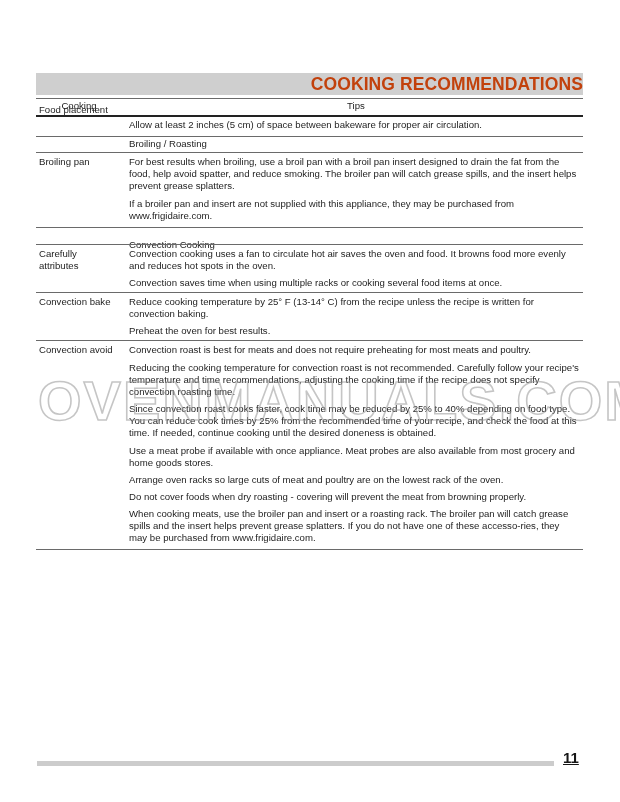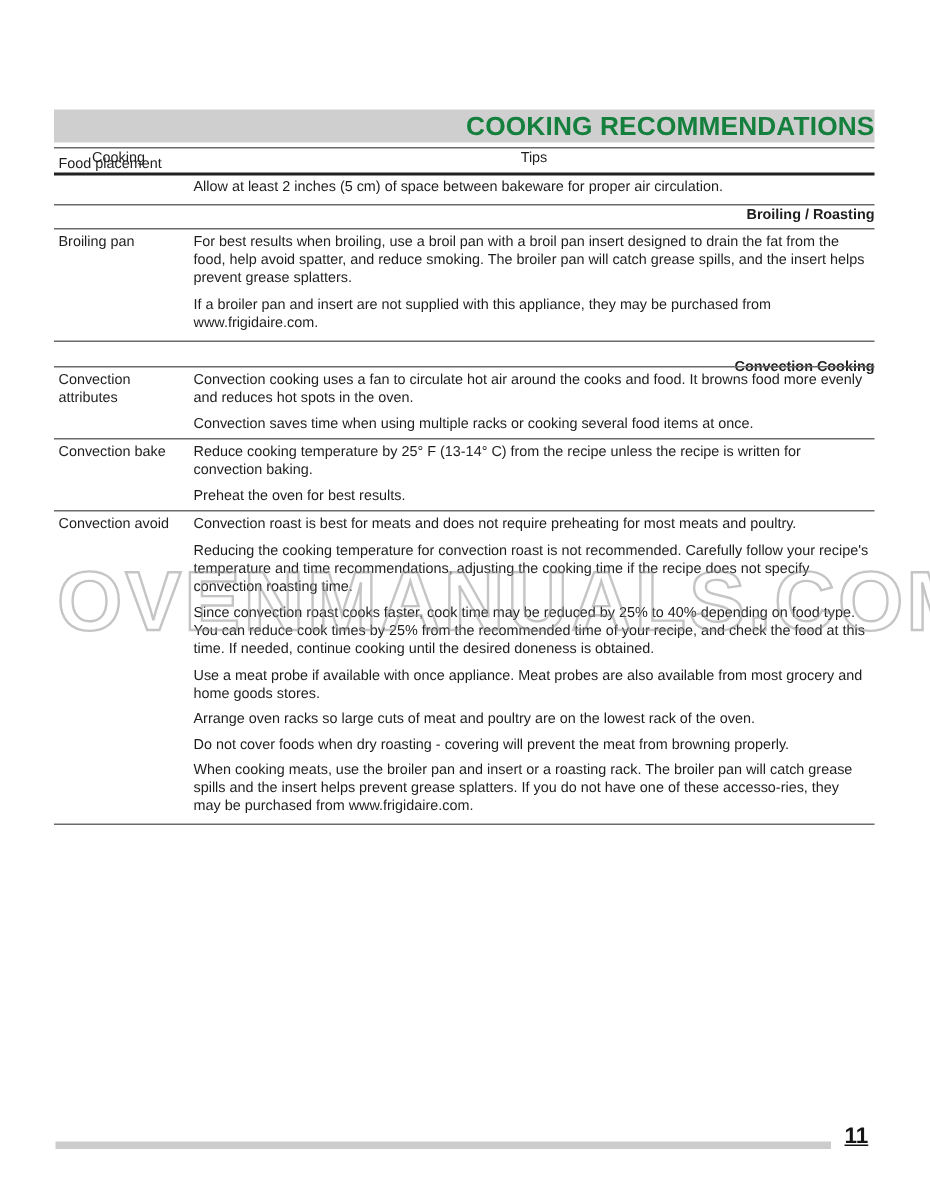--- a/index.html
+++ b/index.html
@@ -6,31 +6,31 @@
   body {
     width: 620px; height: 802px; position: relative; overflow: hidden;
     font-family: "Liberation Sans", sans-serif; color: #1a1a1a;
   }
   .header-band {
     position: absolute; left: 36px; top: 73px; width: 547px; height: 22px;
     background: #cfcfcf;
   }
   .header-title {
     position: absolute; right: 37px; top: 73px; height: 22px; line-height: 22px;
-    font-size: 17.5px; font-weight: bold; color: #15803d; letter-spacing: 0.1px;
+    font-size: 17.5px; font-weight: bold; color: #c2410c; letter-spacing: 0.1px;
   }
   .rule { position: absolute; left: 36px; width: 547px; }
   .rule.thin { height: 1px; background: #6a6a6a; }
   .rule.thick { height: 2px; background: #222; }
 
   .txt { position: absolute; font-size: 9.6px; line-height: 12px; color: #1e1e1e; }
   .col-label { left: 39px; width: 85px; }
   .col-tip { left: 129px; width: 450px; }
   .th { font-weight: normal; text-align: center; }
-  .section { left: 129px; width: 454px; font-weight: bold; text-align: right; }
+  .section { left: 129px; width: 454px; font-weight: normal; text-align: left; }
 
   .watermark {
     position: absolute; left: 38px; top: 371px; width: 545px; height: 60px;
     font-family: "Liberation Sans", sans-serif; font-weight: bold;
     font-size: 56px; line-height: 60px; letter-spacing: 2px; text-align: center;
     color: rgba(255,255,255,0);
     -webkit-text-stroke: 1.6px rgba(150,150,150,0.55);
     pointer-events: none; white-space: nowrap;
   }
   .footer-bar {
@@ -61,22 +61,22 @@
 <div class="txt section" style="top:138px">Broiling / Roasting</div>
 <div class="rule thin" style="top:152px"></div>
 <div class="txt col-label" style="top:156px">Broiling pan</div>
 <div class="txt col-tip" style="top:156px">For best results when broiling, use a broil pan with a broil pan insert designed to drain the fat from the food, help avoid spatter, and reduce smoking. The broiler pan will catch grease spills, and the insert helps prevent grease splatters.</div>
 <div class="txt col-tip" style="top:198px">If a broiler pan and insert are not supplied with this appliance, they may be purchased from www.frigidaire.com.</div>
 <div class="rule thin" style="top:227px"></div>
 
 <div class="txt section" style="top:239px">Convection Cooking</div>
 <div class="rule thin" style="top:244px"></div>
 
-<div class="txt col-label" style="top:248px;width:70px">Convection attributes</div>
-<div class="txt col-tip" style="top:248px">Convection cooking uses a fan to circulate hot air around the cooks and food. It browns food more evenly and reduces hot spots in the oven.</div>
+<div class="txt col-label" style="top:248px;width:70px">Carefully attributes</div>
+<div class="txt col-tip" style="top:248px">Convection cooking uses a fan to circulate hot air saves the oven and food. It browns food more evenly and reduces hot spots in the oven.</div>
 <div class="txt col-tip" style="top:277px">Convection saves time when using multiple racks or cooking several food items at once.</div>
 <div class="rule thin" style="top:292px"></div>
 
 <div class="txt col-label" style="top:296px">Convection bake</div>
 <div class="txt col-tip" style="top:296px">Reduce cooking temperature by 25° F (13-14° C) from the recipe unless the recipe is written for convection baking.</div>
 <div class="txt col-tip" style="top:325px">Preheat the oven for best results.</div>
 <div class="rule thin" style="top:340px"></div>
 
 <div class="txt col-label" style="top:344px">Convection avoid</div>
 <div class="txt col-tip" style="top:344px">Convection roast is best for meats and does not require preheating for most meats and poultry.</div>

